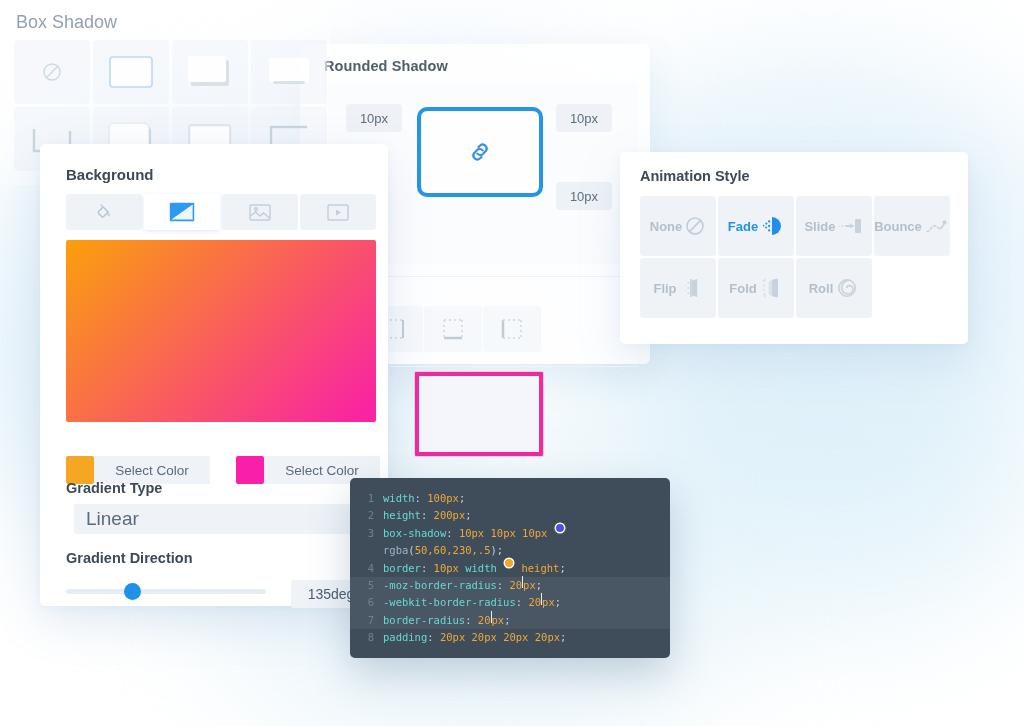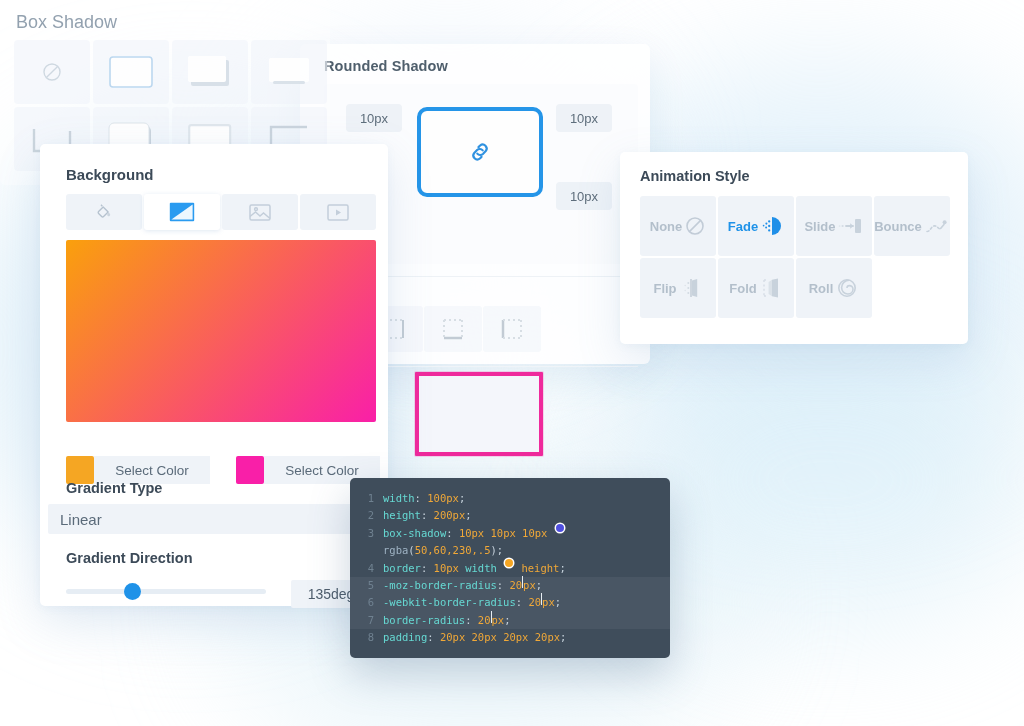--- a/index.html
+++ b/index.html
@@ -106,23 +106,23 @@
   .select-color-btn{
     width:116px;height:28px;background:#eff3f8;
     display:flex;align-items:center;justify-content:center;
     font-size:13.5px;color:#5b6b7a;cursor:pointer;
   }
   .field-label{
     position:absolute;left:26px;font-size:14.5px;font-weight:600;color:#3c4a58;
   }
   #gradient-type-label{top:336px;}
   .select-box{
-    position:absolute;left:8px;top:360px;width:310px;height:30px;
+    position:absolute;left:34px;top:360px;width:310px;height:30px;
     background:#eff3f8;border-radius:2px;display:flex;align-items:center;
-    padding-left:12px;box-sizing:border-box;font-size:15px;color:#5b6b7a;cursor:pointer;
+    padding-left:12px;box-sizing:border-box;font-size:19px;color:#5b6b7a;cursor:pointer;
   }
   #gradient-direction-label{top:406px;}
   .slider-wrap{position:absolute;left:26px;top:430px;width:310px;height:36px;}
   .slider-track{
     position:absolute;left:0;top:15px;width:200px;height:5px;
     background:#e6edf4;border-radius:3px;
   }
   .slider-thumb{
     position:absolute;left:67px;top:9px;width:17px;height:17px;border-radius:50%;
     background:#1f92e8;cursor:pointer;

